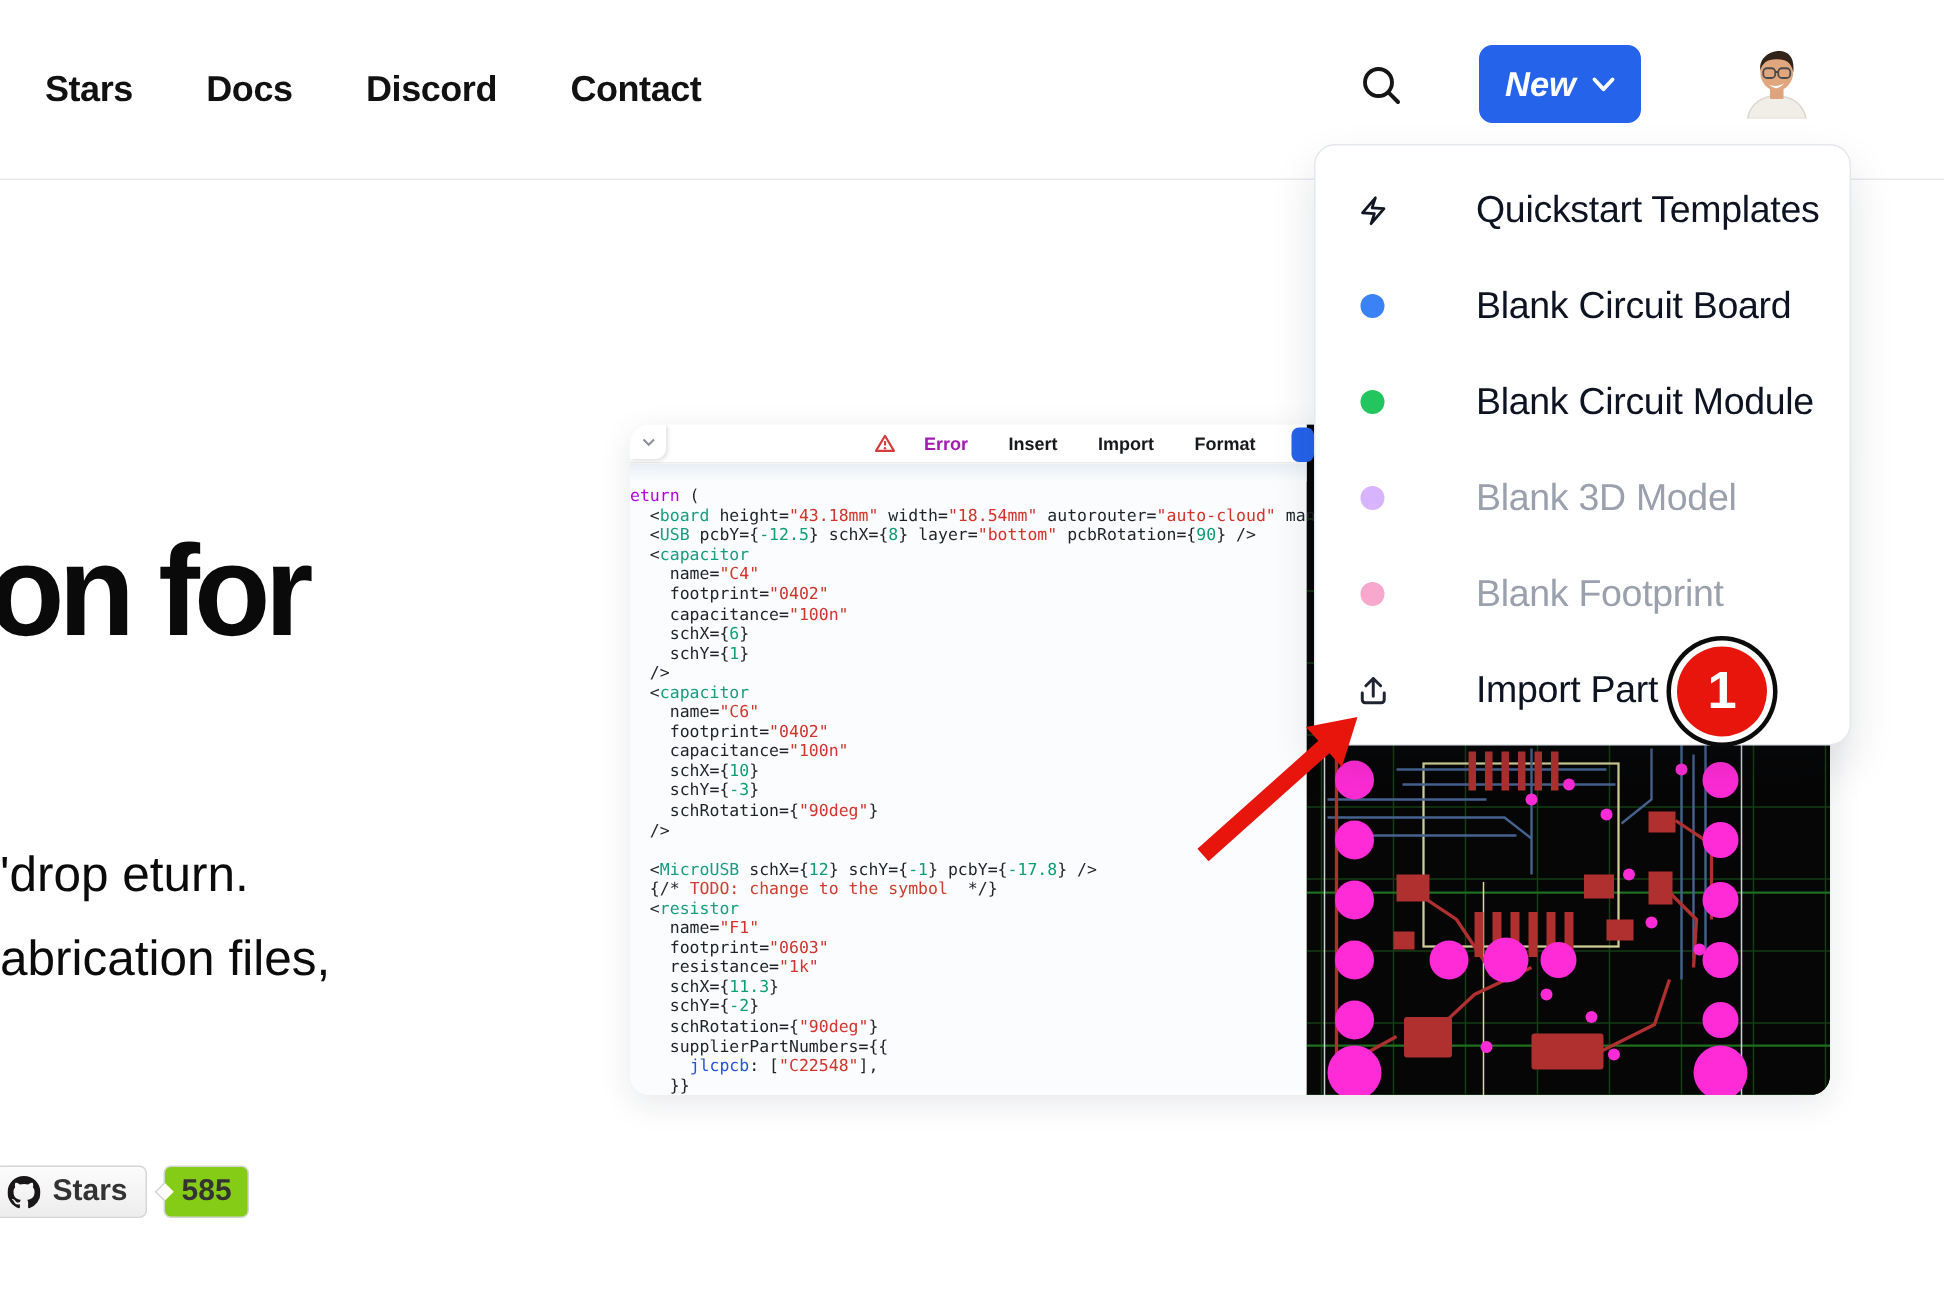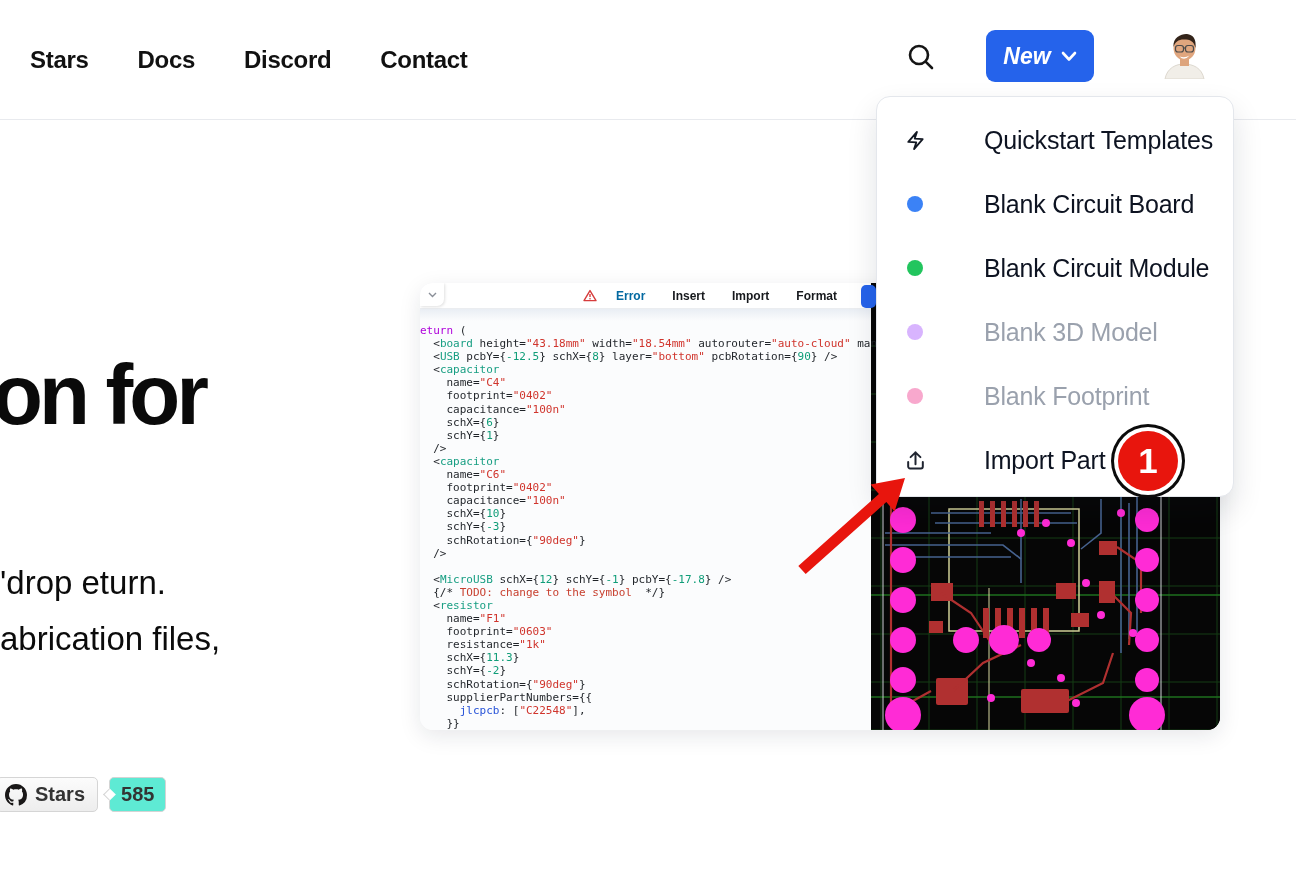--- a/index.html
+++ b/index.html
@@ -25,35 +25,35 @@
   .hero-p { position:absolute; left:0; font-size:33px; line-height:1.0; color:#0b0b0b; white-space:nowrap; }
   .hero-p.l1 { top:566px; }
   .hero-p.l2 { top:622px; }
 
   
   .gh { position:absolute; left:-4px; top:777px; display:flex; align-items:center; height:35px; }
   .gh-btn { display:flex; align-items:center; gap:8px; height:35px; padding:0 12px 0 8px;
             background:linear-gradient(#fcfcfc,#ededed); border:1px solid #d5d5d5; border-radius:5px;
             font-size:20px; font-weight:bold; color:#333; cursor:pointer; }
   .gh-count { position:relative; margin-left:11px; height:35px; display:flex; align-items:center;
-              padding:0 11px; background:#5eead4; border:1px solid #d4d4d4; border-radius:5px;
+              padding:0 11px; background:#84cc16; border:1px solid #d4d4d4; border-radius:5px;
               font-size:20px; font-weight:bold; color:#333; cursor:pointer; }
   .gh-count::before { content:""; position:absolute; left:-5px; top:12px; width:8px; height:8px;
               background:#fff; border-left:1px solid #d4d4d4; border-bottom:1px solid #d4d4d4;
               transform:rotate(45deg); }
 
   
   .card { position:absolute; left:420px; top:283px; width:800px; height:447px; border-radius:13px;
           overflow:hidden; display:flex; z-index:10; box-shadow:0 6px 22px rgba(20,30,50,.10); background:#fbfcfd; }
   .code-pane { position:relative; width:451px; height:447px; background:#fbfcfd; }
   .toolbar { position:relative; height:26px; background:#fff; border-bottom:1px solid #ebedf0;
              display:flex; align-items:center; justify-content:flex-end; gap:27px; padding-right:34px; }
   .tab-chip { position:absolute; left:0; top:0; width:24px; height:23px; background:#fff; border-radius:0 0 7px 0;
               box-shadow:1px 1px 3px rgba(0,0,0,.12); display:flex; align-items:center; justify-content:center; color:#8a8f98; }
-  .tb-error { display:flex; align-items:center; gap:19px; color:#0369a1; font-size:12px; font-weight:600; cursor:pointer;justify-content:flex-end; }
+  .tb-error { display:flex; align-items:center; gap:19px; color:#a21caf; font-size:12px; font-weight:600; cursor:pointer;justify-content:flex-end; }
   .tb-tab { font-size:12px; font-weight:600; color:#17191d; cursor:pointer; }
   .run-sliver { position:absolute; right:-5px; top:2px; width:15px; height:23px; background:#2563eb; border-radius:5px; }
   .tb-band { height:12px; background:linear-gradient(#e9eef4,#fbfcfd); }
   .code { padding:3px 0 0 0; font-family:"DejaVu Sans Mono", monospace; font-size:11px; line-height:13.1px;
           white-space:pre; color:#1f2328; cursor:text; }
   .tok-kw  { color:#af00db; }
   .tok-tag { color:#179e82; }
   .tok-str { color:#d0342c; }
   .tok-num { color:#0f9d78; }
   .tok-prop{ color:#2753d8;margin-top:12px; }

